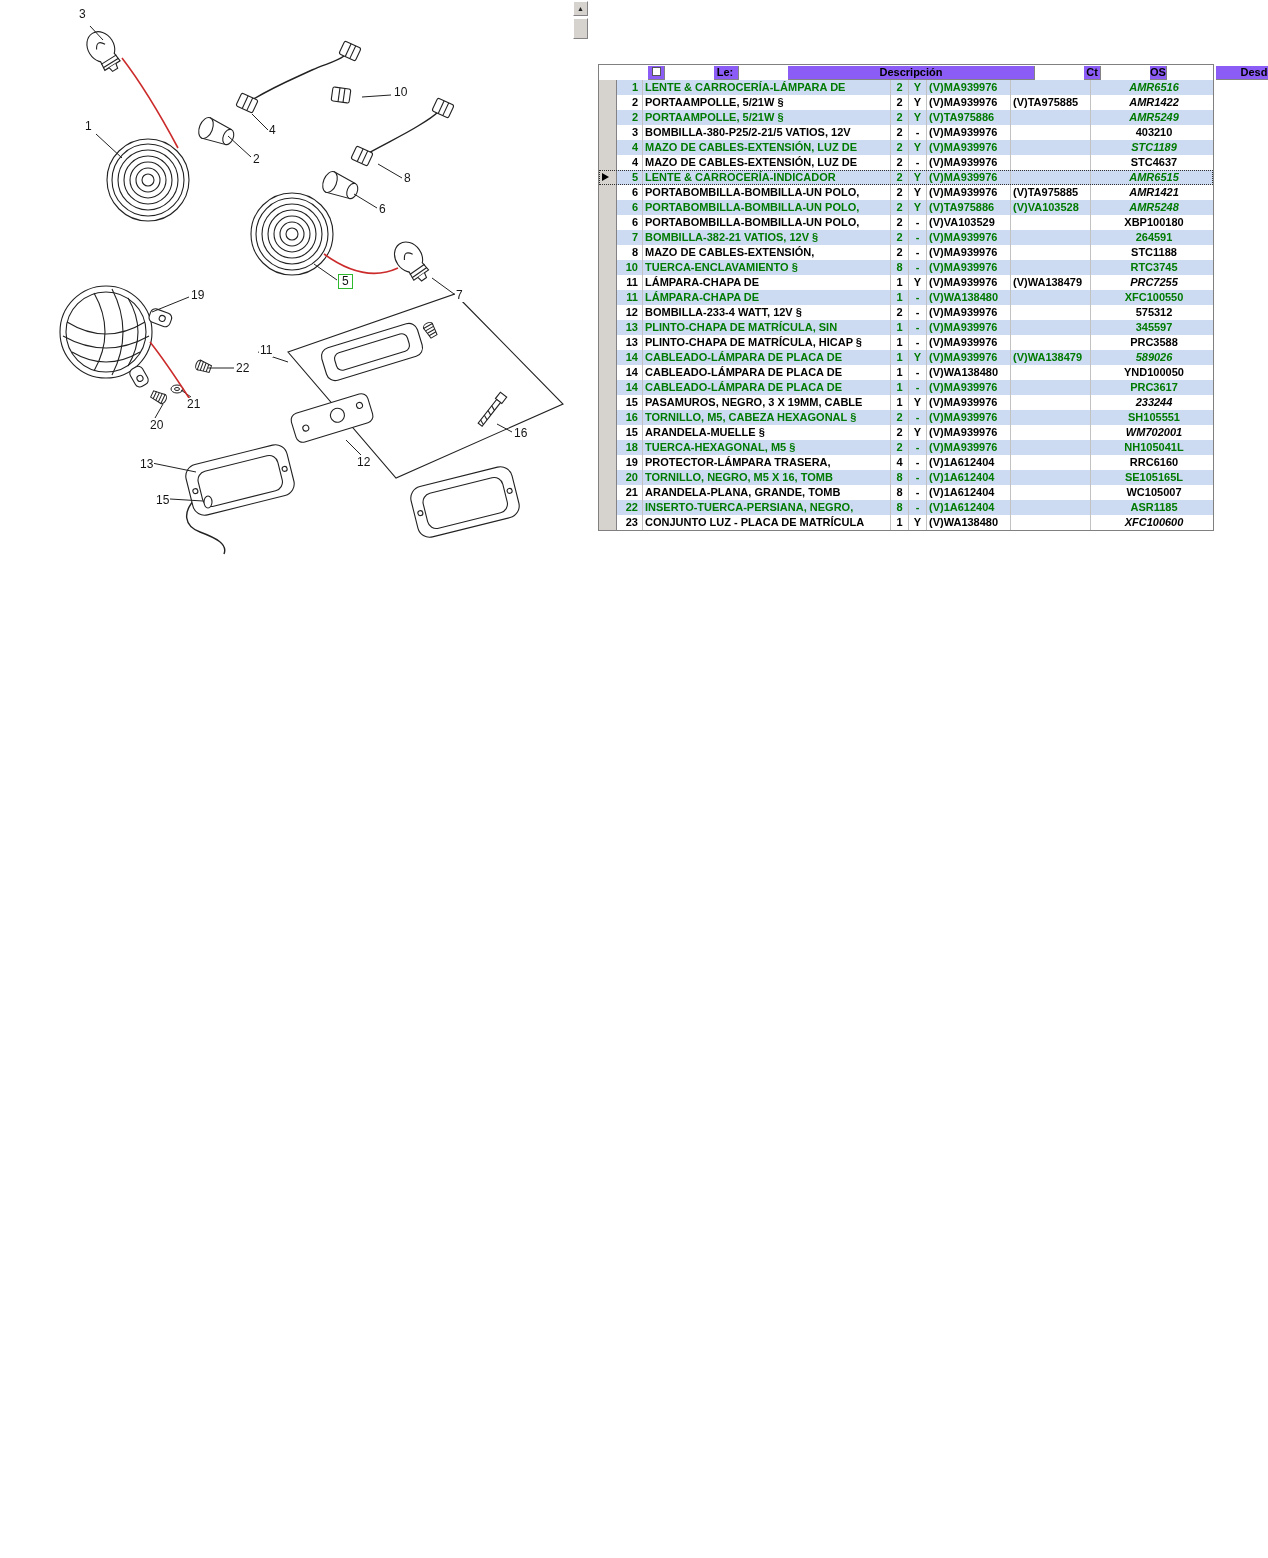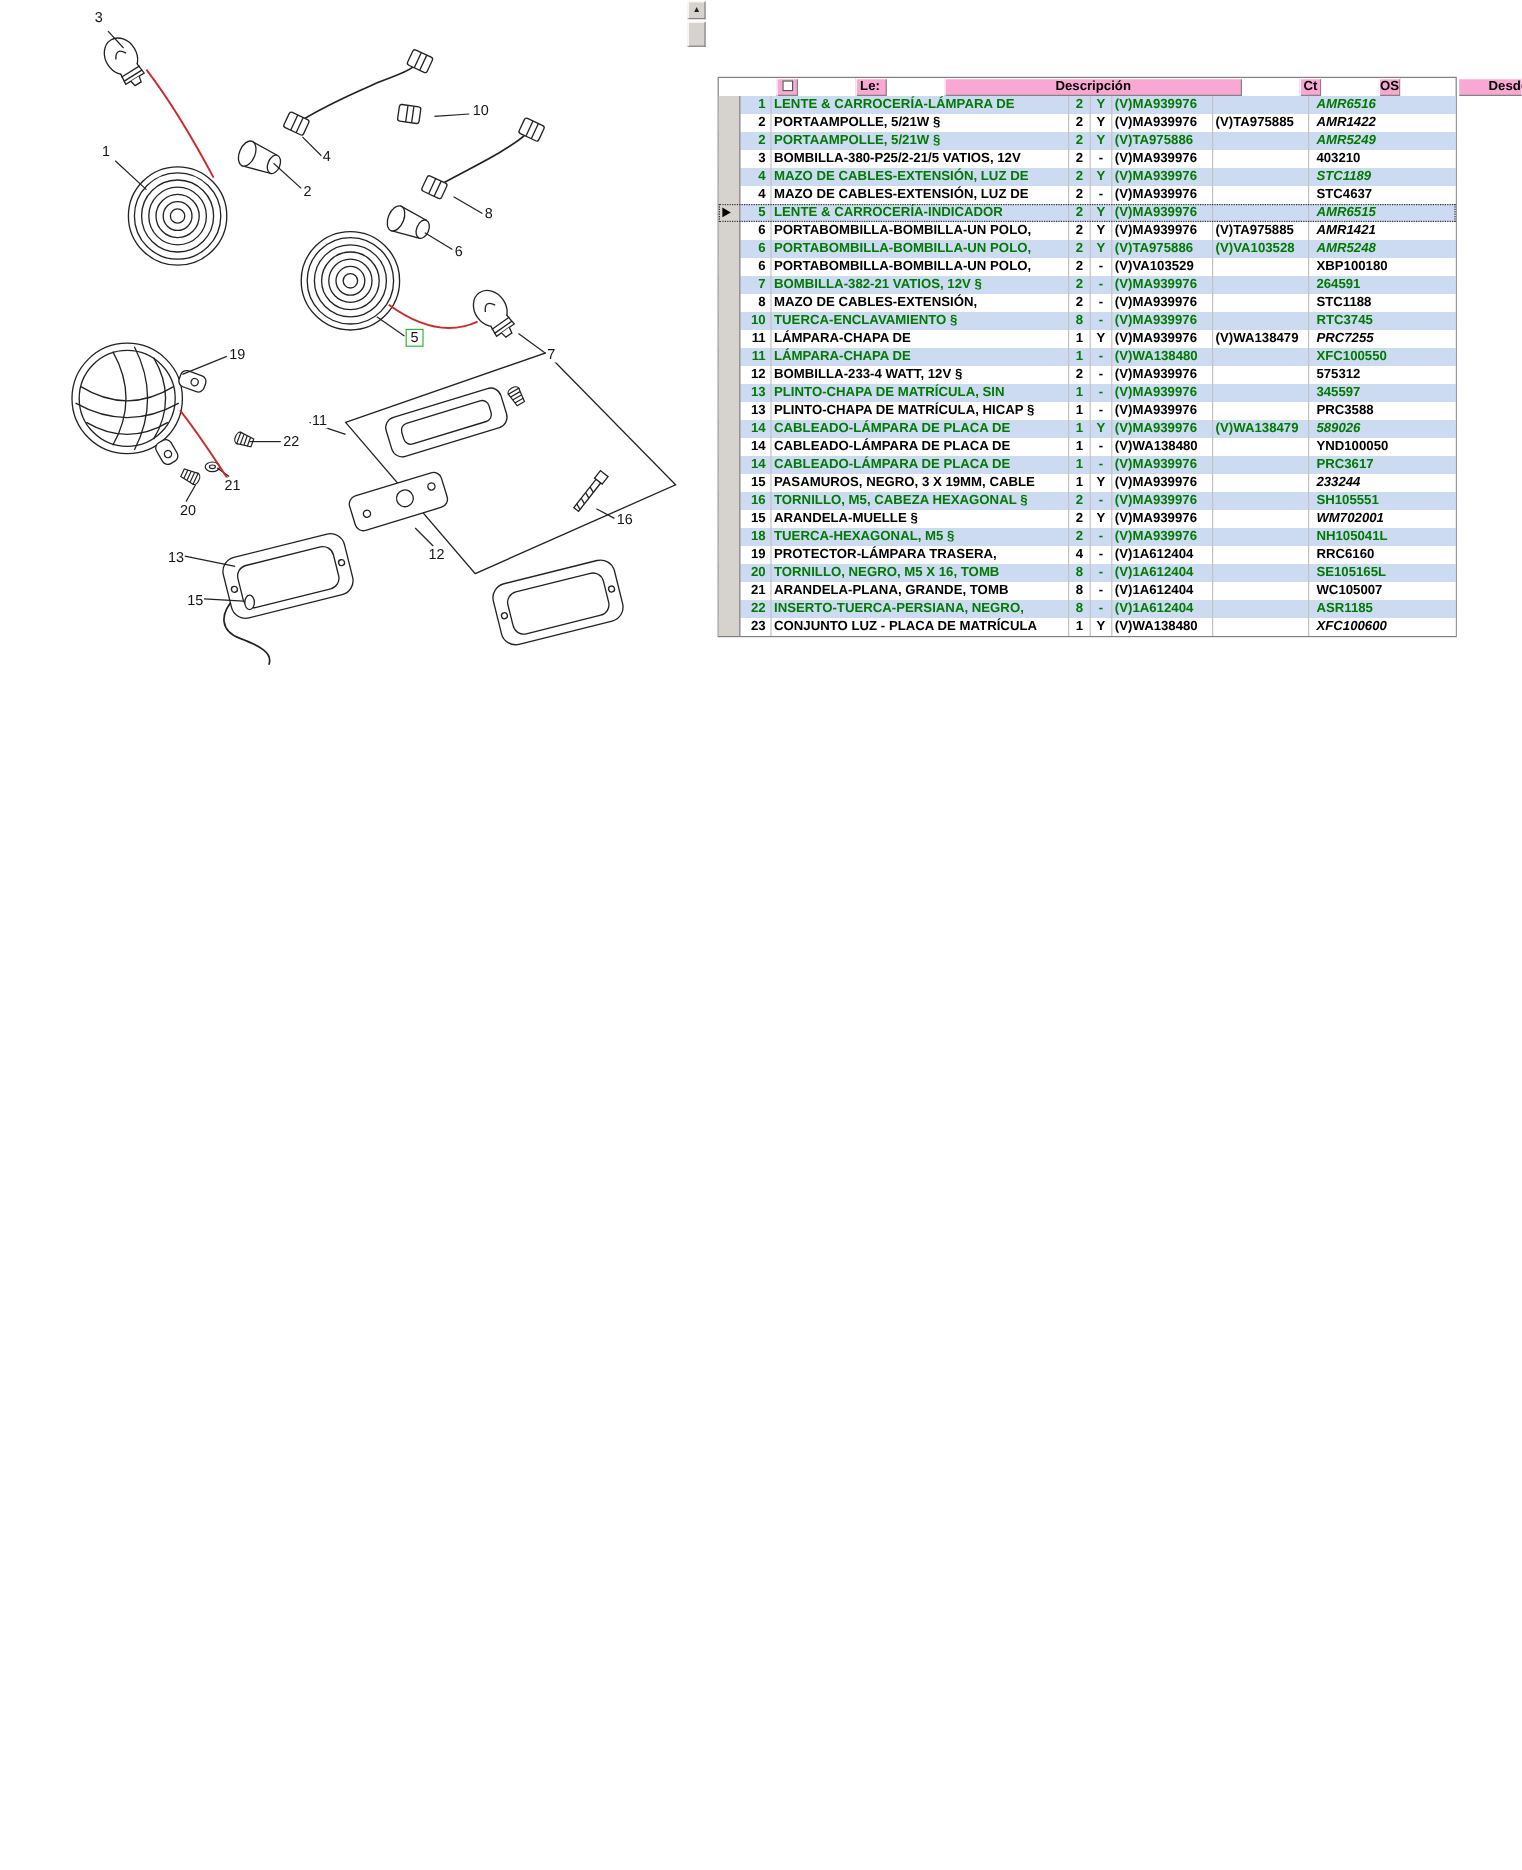--- a/index.html
+++ b/index.html
@@ -33,32 +33,32 @@
   .parts-table {
     position:absolute; left:28px; top:64px; width:616px;
     border:1px solid #808080; background:#fff;
   }
   .thead, .trow {
     display:flex; height:15px; line-height:14px;
     font-size:11px; font-weight:bold; white-space:nowrap;
   }
   .c { flex:none; overflow:hidden; padding:0 2px; border-right:1px solid #c2c2c2; }
   .thead .c {
-    background:#f9a8d4; color:#000; text-align:center; border-right:none;
+    background:#8b5cf6; color:#000; text-align:center; border-right:none;
     box-shadow: inset 1px 1px 0 #ffffff, inset -1px -1px 0 #848284;
     margin-left: 48px;
   }
   .gutter { width:18px; background:#d6d3ce; border-right:1px solid #848284; padding:0; }
   .legend { width:26px; text-align:right; padding-right:4px; }
   .desc   { width:248px; text-align:left; }
   .qty    { width:18px; text-align:center; padding:0; }
   .flag   { width:18px; text-align:center; padding:0; }
   .from   { width:84px; text-align:left; }
   .to     { width:80px; text-align:left; }
-  .num    { width:122px; text-align:left; padding-left:6px; border-right:none; }
+  .num    { width:122px; text-align:center; padding-left:6px; border-right:none; }
   .thead .desc, .thead .from, .thead .to, .thead .num { text-align:center; }
   .trow { background:#ffffff; color:#000000; }
   .trow.alt { background:#ccdbf2; color:#007a00; }
   .trow.selected { outline:1px dotted #303030; outline-offset:-1px; }
   .ital { font-style:italic; }
   .cbx { display:block; width:9px; height:9px; background:#fff; border:1px solid #555; margin:2px auto; }
   .sel-arrow { display:none; }
   .selected .sel-arrow {
     display:block; width:0; height:0; margin:3px 0 0 3px;
     border-left:7px solid #000; border-top:4px solid transparent; border-bottom:4px solid transparent;

